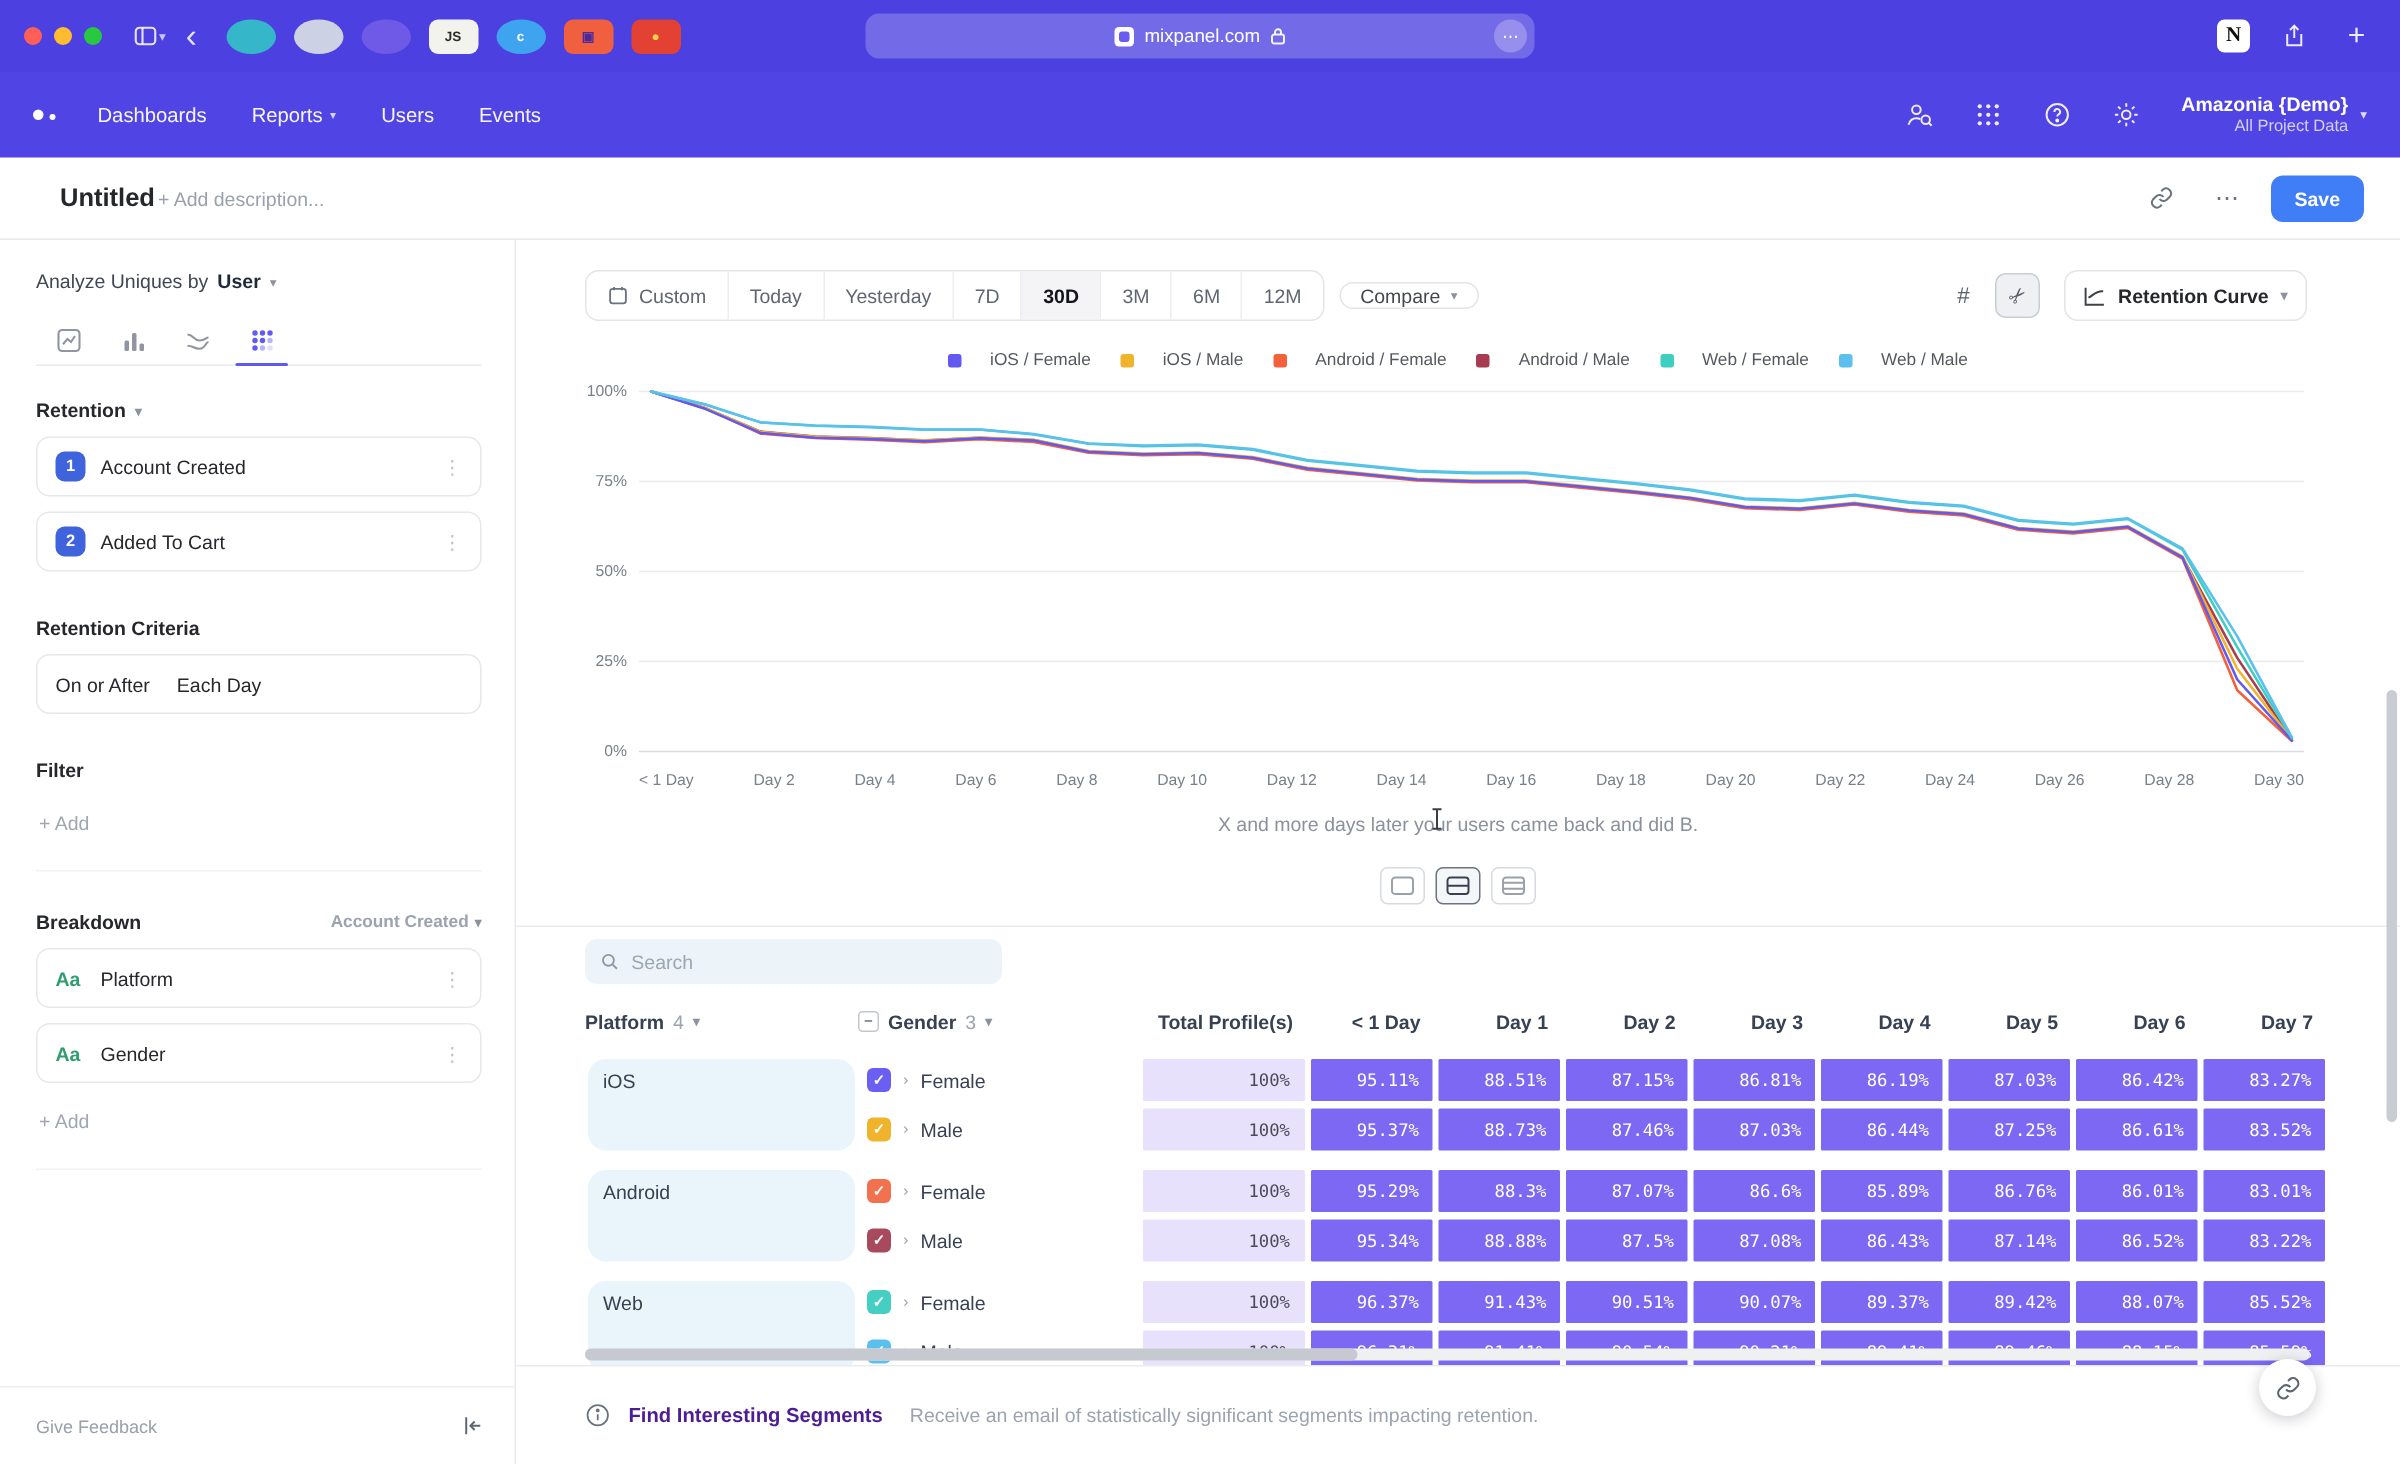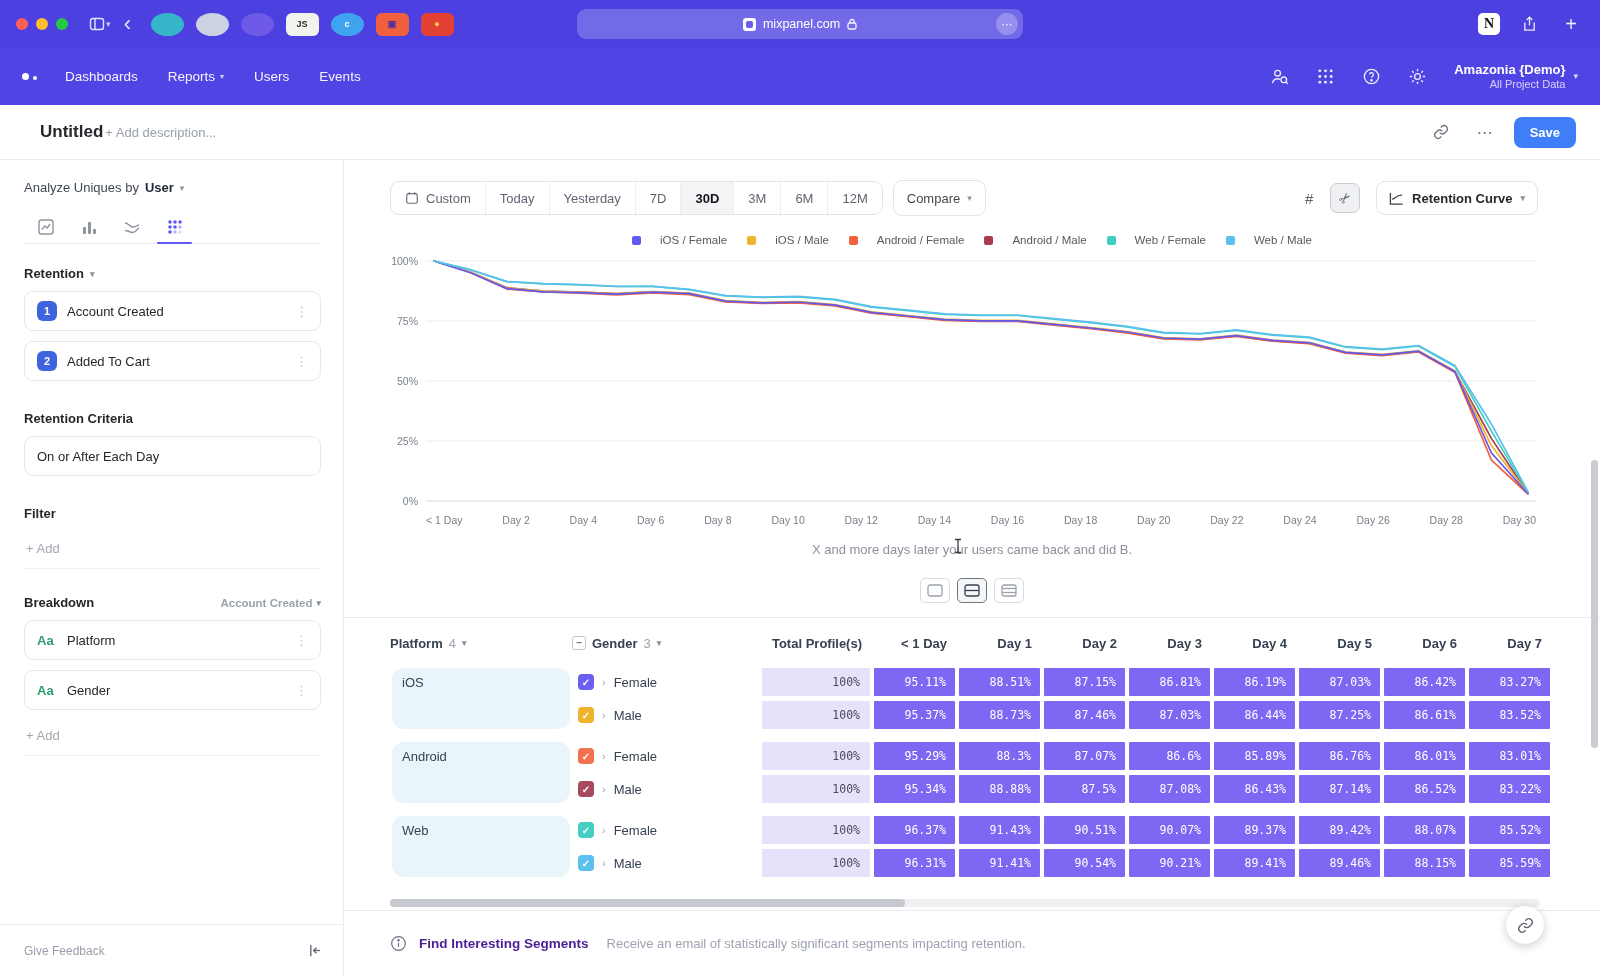--- a/index.html
+++ b/index.html
@@ -58,36 +58,36 @@
   .side-tab { width:43px; height:32px; display:flex; align-items:center; justify-content:center; color:#8f96a1; position:relative; cursor:pointer; }
   .side-tab.active { color:#6159f5; }
   .side-tab.active::after { content:""; position:absolute; left:4px; right:4px; bottom:-1px; height:2px; background:#6159f5; border-radius:2px; }
   .side-h { font-weight:700; font-size:13px; color:#26272b; display:flex; align-items:center; gap:6px; }
   .mt22{margin-top:22px;} .mt30{margin-top:30px;} .mt26{margin-top:26px;}
   .card { margin-top:10px; height:40px; border:1px solid #e7e8ec; border-radius:9px; display:flex; align-items:center; padding:0 12px; gap:10px; background:#fff; cursor:pointer; }
   .step-badge { width:20px; height:20px; border-radius:6px; background:#3e63dd; color:#fff; font-size:11px; font-weight:700; display:flex; align-items:center; justify-content:center; }
   .card-label { font-size:13px; color:#26272b; }
   .kebab { margin-left:auto; color:#bcc1c9; font-size:13px; }
   .aa-badge { color:#2f9e6e; font-weight:700; font-size:13px; width:20px; }
-  .criteria-card { gap:3px; }
-  .add-row { margin-top:14px; padding:6px 0 12px 2px; color:#a1a7b0; font-size:13px; border-bottom:1px solid #f1f2f4; cursor:pointer; }
+  .criteria-card { gap:18px; }
+  .add-row { margin-top:14px; padding:6px 0 24px 2px; color:#a1a7b0; font-size:13px; border-bottom:1px solid #f1f2f4; cursor:pointer; }
   .breakdown-h { display:flex; align-items:center; }
   .breakdown-scope { margin-left:auto; font-size:11.5px; color:#9ca3af; display:flex; align-items:center; gap:4px; }
   .sidebar-footer { position:absolute; left:0; right:0; bottom:0; height:52px; border-top:1px solid #ecedef; display:flex; align-items:center; padding:0 20px 0 24px; }
   .feedback { color:#9aa0aa; font-size:12px; }
   .collapse-btn { margin-left:auto; display:flex; cursor:pointer; }
 
   
   .main { position:absolute; left:344px; top:160px; right:0; bottom:0; background:#fff; }
   .toolbar { position:absolute; top:20px; left:46px; right:62px; display:flex; align-items:center; }
   .ranges { display:flex; border:1px solid #e2e4e8; border-radius:9px; overflow:hidden; height:34px; align-items:stretch; background:#fff; }
   .range-item { display:flex; align-items:center; gap:7px; padding:0 14px; font-size:13px; color:#5f6571; border-left:1px solid #eceef1; cursor:pointer; white-space:nowrap; }
   .range-item:first-child { border-left:none; }
   .range-item.active { color:#141519; font-weight:700; background:#f4f4f6; }
-  .compare-btn { margin-left:10px; height:36px; border:1px solid #e2e4e8; border-radius:9px; display:flex; align-items:center; gap:7px; padding:0 13px; font-size:13px; color:#45494f; cursor:pointer; }
+  .compare-btn { margin-left:10px; height:18px; border:1px solid #e2e4e8; border-radius:9px; display:flex; align-items:center; gap:7px; padding:0 13px; font-size:13px; color:#45494f; cursor:pointer; }
   .tb-right { margin-left:auto; display:flex; align-items:center; gap:6px; }
   .sq-btn { width:30px; height:30px; border-radius:7px; display:flex; align-items:center; justify-content:center; color:#5b6069; font-size:15px; cursor:pointer; }
   .sq-btn.active { background:#eef0f2; border:1px solid #c9cdd3; }
   .scissors { display:inline-block; transform:rotate(-45deg); font-size:14px; }
   .chart-type-btn { margin-left:10px; height:34px; border:1px solid #e2e4e8; border-radius:9px; display:flex; align-items:center; gap:8px; padding:0 12px; font-size:13px; font-weight:600; color:#26272b; cursor:pointer; }
 
   .legend { position:absolute; top:74px; left:40px; right:40px; display:flex; justify-content:center; gap:20px; }
   .legend-item { display:flex; align-items:center; gap:19px; font-size:11.5px; color:#55595f; }
   .legend-swatch { width:9px; height:9px; border-radius:2px; }
 
@@ -523,20 +523,27 @@
         <svg width="16" height="13" viewBox="0 0 16 13" fill="none" stroke="currentColor" stroke-width="1.3">
           <rect x="1" y="1" width="14" height="11" rx="2"></rect>
           <line x1="1" y1="4.5" x2="15" y2="4.5"></line>
           <line x1="1" y1="8.5" x2="15" y2="8.5"></line>
         </svg>
       </div>
     </div>
 
   <div class="table-panel">
     <div class="t-pad">
+      <div class="search-box">
+        <svg width="14" height="14" viewBox="0 0 16 16" fill="none" stroke="#8b98a5" stroke-width="1.5">
+            <circle cx="7" cy="7" r="4.5"></circle>
+            <path d="M10.5 10.5L14 14"></path>
+          </svg>
+        <input placeholder="Search" style="">
+      </div>
 
       <div class="t-grid t-head">
         <div class="t-h">
           <span>Platform</span>
           <span class="t-count">4</span>
           <span class="chev">▾</span>
         </div>
         <div class="t-h">
           <span class="minus-box">–</span>
           <span>Gender</span>

